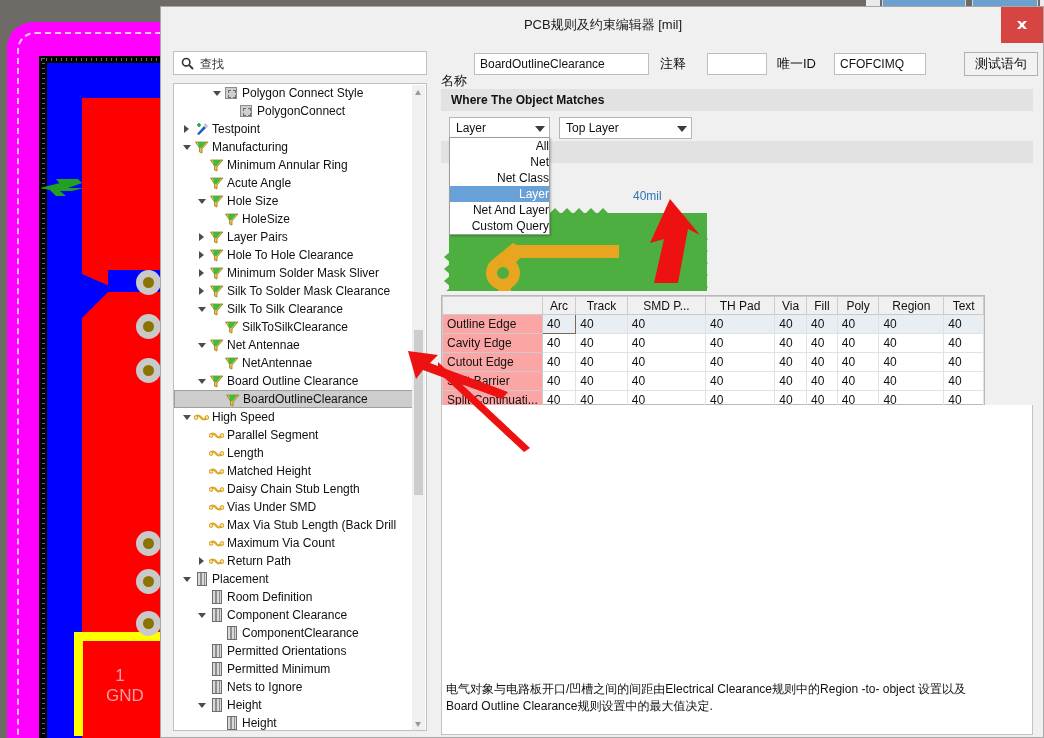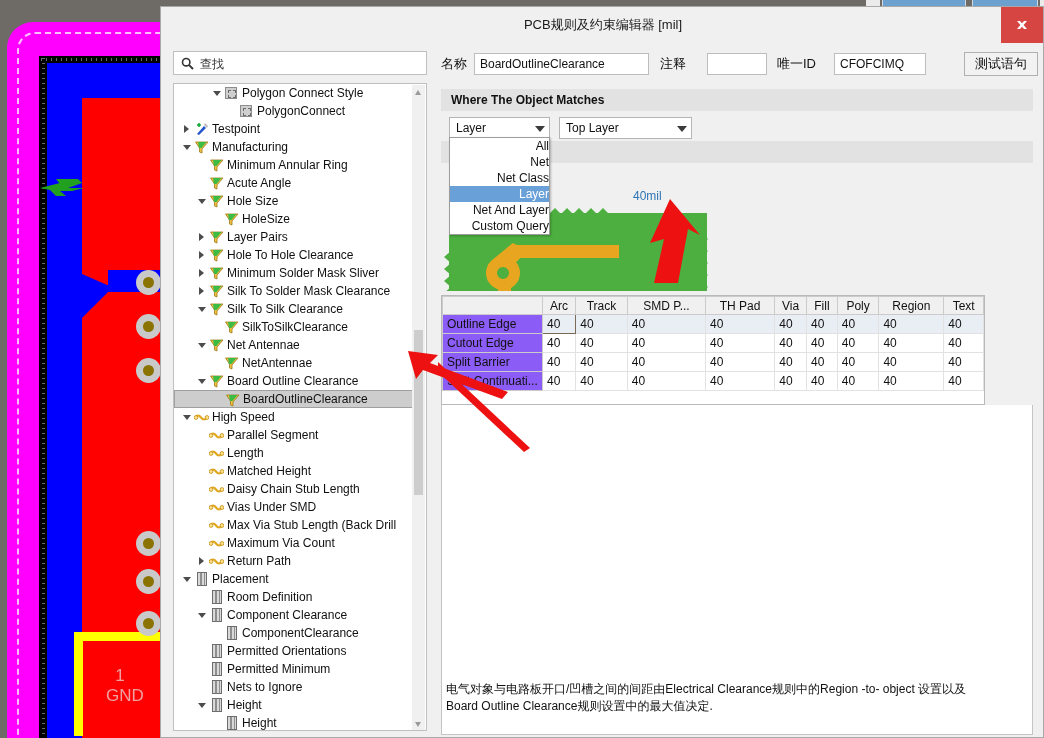--- a/index.html
+++ b/index.html
@@ -126,21 +126,21 @@
       border: 11px solid #e8a520; }
   #trace-v { position: absolute; left: 57px; top: 122px; width: 13px; height: 40px; background: #e8a520; }
   #meas-line { position: absolute; left: 24px; top: 38px; width: 1px; height: 40px; background: #9fd4e8; }
 
   
   #table-wrap { position: absolute; left: 0; top: 244px; width: 544px; height: 110px; border: 1px solid #b9b9b9; background: #fff; }
   table { border-collapse: collapse; width: 100%; font-size: 12px; }
   th { background: #f0f0f0; border: 1px solid #cbcbcb; font-weight: normal; height: 18px; color: #111; }
   th.rowhdr { width: 100px; }
   td { border: 1px solid #e2e2e2; height: 19px; padding-left: 4px; color: #111; }
-  td.rowname { background: #8b5cf6; border: 1px solid #cbcbcb; }
+  td.rowname { background: #fca5a5; border: 1px solid #cbcbcb; }
   tr.r0 td.val { background: #e8eef4; }
   td.val.active { background: #6f9ecf; border: 1px solid #7a6a55; color: #111; }
 
   #lower-white { position: absolute; left: 0; top: 354px; width: 592px; height: 330px; background: #fff; border: 1px solid #c4c4c4; border-top: none; }
   #desc { position: absolute; left: 4px; top: 276px; width: 576px; font-size: 12px; line-height: 17px; color: #111; }
 
   
   .arrow-svg { position: absolute; pointer-events: none; }
 </style>
 </head>
@@ -336,21 +336,21 @@
             <div class="sb-arrow up" style="top:0;"></div>
             <div id="sb-thumb"></div>
             <div class="sb-arrow dn" style="bottom:0;"></div>
           </div>
         </div>
       </div>
 
       <div id="right-panel">
 
         <div class="frow" style="height:30px;">
-          <div class="flabel" style="left:0;">名称</div>
+          <div class="flabel" style="left:0;margin-top:17px;">名称</div>
           <div class="finput" style="left:33px; top:2px; width:175px;">BoardOutlineClearance</div>
           <div class="flabel" style="left:219px;">注释</div>
           <div class="finput" style="left:266px; top:2px; width:60px;"></div>
           <div class="flabel" style="left:336px;">唯一ID</div>
           <div class="finput" style="left:393px; top:2px; width:92px;">CFOFCIMQ</div>
           <div class="fbtn" style="left:523px; top:1px; width:74px;">测试语句</div>
         </div>
 
         <div class="section-hdr" style="margin-top:8px;">Where The Object Matches</div>
 
@@ -420,20 +420,32 @@
                   <td class="val active">40</td>
                   <td class="val">40</td>
                   <td class="val">40</td>
                   <td class="val">40</td>
                   <td class="val">40</td>
                   <td class="val">40</td>
                   <td class="val">40</td>
                   <td class="val">40</td>
                   <td class="val">40</td>
                 </tr>
+                <tr class="r1">
+                  <td class="rowname">Cavity Edge</td>
+                  <td class="val">40</td>
+                  <td class="val">40</td>
+                  <td class="val">40</td>
+                  <td class="val">40</td>
+                  <td class="val">40</td>
+                  <td class="val">40</td>
+                  <td class="val">40</td>
+                  <td class="val">40</td>
+                  <td class="val">40</td>
+                </tr>
                 <tr class="r2">
                   <td class="rowname">Cutout Edge</td>
                   <td class="val">40</td>
                   <td class="val">40</td>
                   <td class="val">40</td>
                   <td class="val">40</td>
                   <td class="val">40</td>
                   <td class="val">40</td>
                   <td class="val">40</td>
                   <td class="val">40</td>

